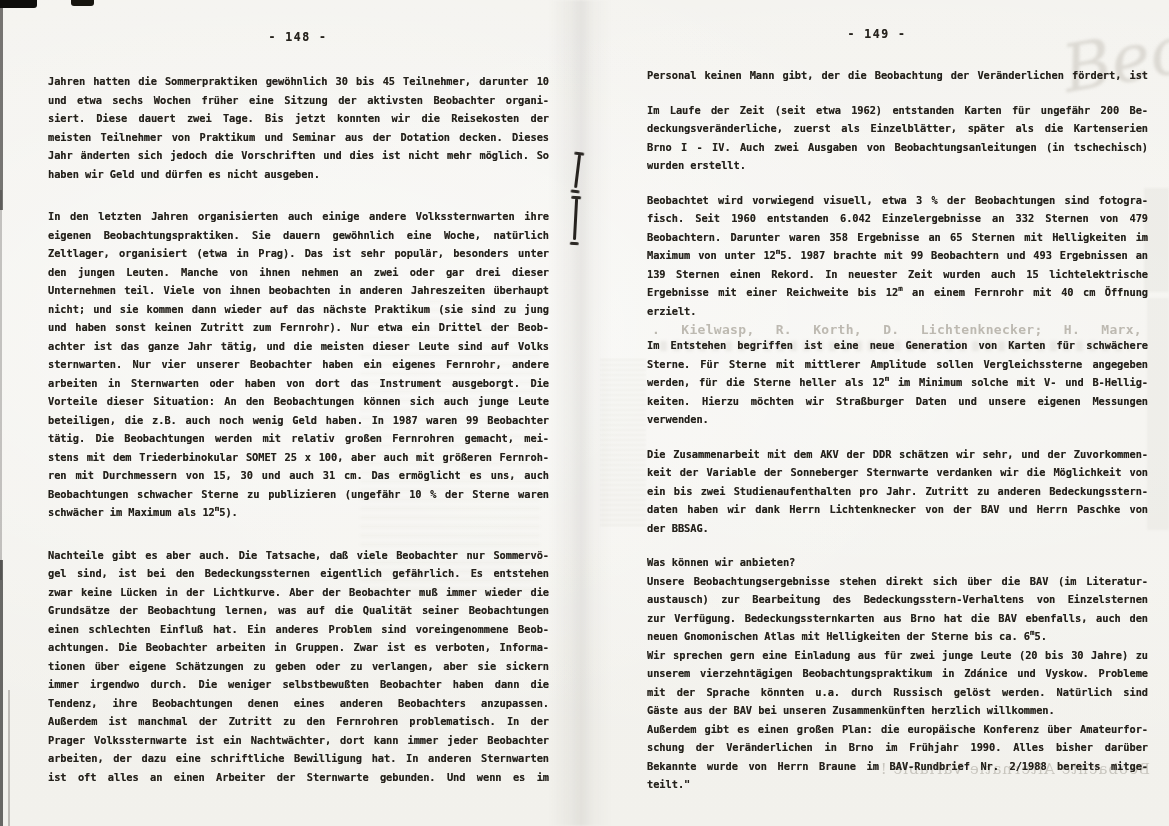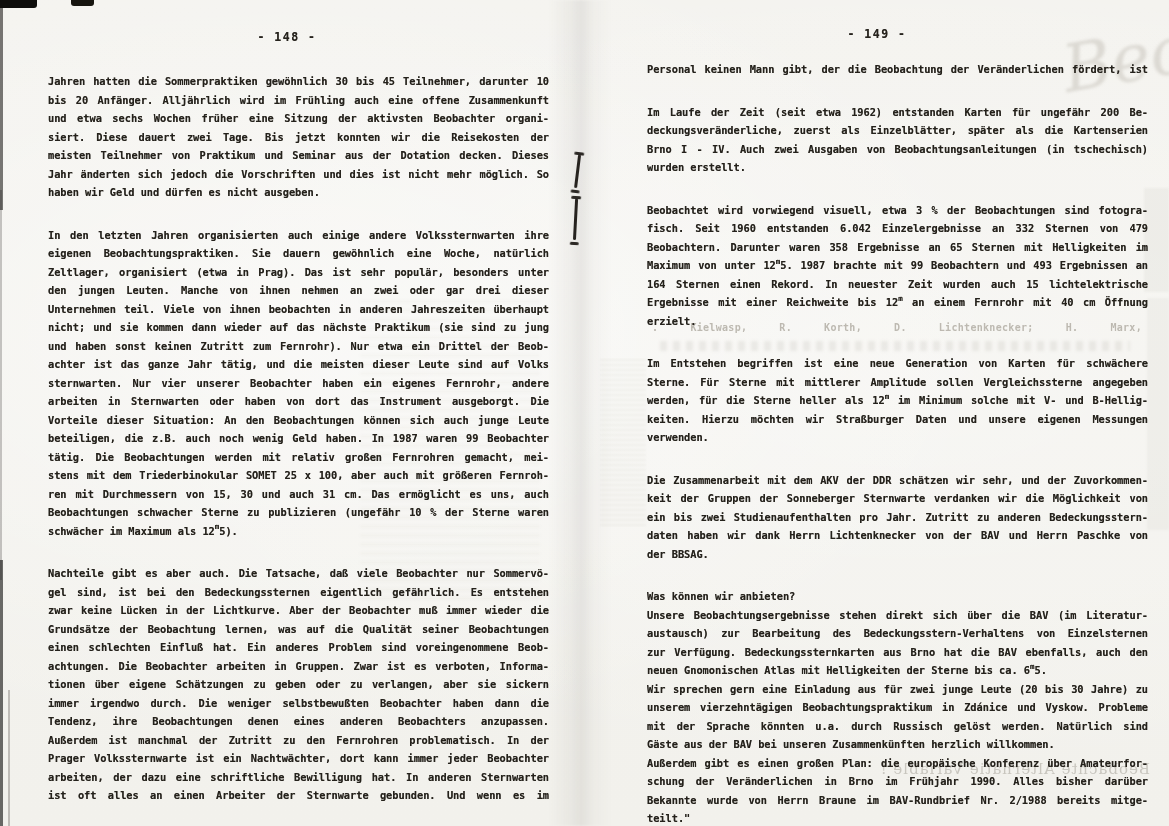--- a/index.html
+++ b/index.html
@@ -29,51 +29,51 @@
   
   .staple{position:absolute;width:14px;height:44px;}
   .staple .bar{position:absolute;left:6px;top:4px;width:3px;height:34px;background:#26231f;border-radius:2px;filter:blur(.3px);}
   .staple .cap{position:absolute;left:2px;top:2px;width:10px;height:3px;background:#2c2925;border-radius:2px;filter:blur(.3px);}
   .staple .foot{position:absolute;left:3px;bottom:1px;width:9px;height:3px;background:#2c2925;border-radius:2px;filter:blur(.3px);}
   .staple-1{left:570px;top:150px;transform:rotate(7deg);}
   .staple-2{left:568px;top:194px;transform:rotate(3deg);height:52px;}
   .staple-2 .bar{height:42px;}
   
   .bleed-names{position:absolute;left:652px;top:322px;width:490px;
-    font-size:10px;font-weight:700;color:#b7b3aa;letter-spacing:.3px;
+    font-size:13px;font-weight:700;color:#b7b3aa;letter-spacing:.3px;
     text-align:justify;text-align-last:justify;filter:blur(.4px);opacity:.9;}
   .bleed-smear{position:absolute;left:660px;top:341px;width:470px;height:10px;
     background:repeating-linear-gradient(90deg, rgba(150,144,133,.25) 0 7px, rgba(0,0,0,0) 7px 13px);
     filter:blur(1.6px);opacity:.55;}
   .bleed-cursive{position:absolute;left:1062px;top:16px;width:180px;
     font-family:"DejaVu Serif","Liberation Serif",serif;font-style:italic;
     font-size:66px;color:#c8c4bc;opacity:.55;filter:blur(1.8px);transform:rotate(-10deg);}
   .bleed-mirrored{position:absolute;left:888px;top:760px;width:262px;height:34px;
     font-family:"DejaVu Serif","Liberation Serif",serif;
     font-size:15px;color:#a7a39a;opacity:.55;filter:blur(.4px);
     transform:scaleX(-1);white-space:nowrap;letter-spacing:1px;}
   .speckle{position:absolute;background:repeating-linear-gradient(0deg, rgba(125,118,106,.07) 0 2px, rgba(0,0,0,0) 2px 5px);filter:blur(1px);}
   .speckle-1{left:600px;top:358px;width:46px;height:168px;}
   .speckle-2{left:1144px;top:188px;width:25px;height:104px;background:rgba(120,113,102,.06);}
   .speckle-3{left:1147px;top:298px;width:22px;height:232px;background:rgba(120,113,102,.05);}
   .speckle-4{left:360px;top:300px;width:180px;height:300px;background:repeating-linear-gradient(0deg, rgba(130,123,110,.03) 0 3px, rgba(0,0,0,0) 3px 9px);}
   
   .page-header{position:absolute;width:500px;text-align:center;
     font-size:11.5px;font-weight:700;color:#26231d;letter-spacing:1.5px;
     text-shadow:0 0 .4px rgba(35,31,26,.55);}
-  .hdr-148{left:37px;top:30px;}
+  .hdr-148{left:48px;top:30px;}
   .hdr-149{left:627px;top:27px;}
   .page-text{position:absolute;width:501px;
     font-size:10.35px;font-weight:700;color:#24211b;letter-spacing:-.05px;
     text-shadow:0 0 .4px rgba(35,31,26,.5);}
   .pt-148{left:48px;top:72px;}
-  .pt-149{left:647px;top:60px;}
+  .pt-149{left:647px;top:66px;}
   .para + .para{margin-top:0;}
   .pt-148 .para + .para{margin-top:24px;}
-  .pt-149 .para + .para{margin-top:24px;}
+  .pt-149 .para + .para{margin-top:16px;}
   .tl{height:18.5px;line-height:18.5px;}
   .tl.just{text-align:justify;text-align-last:justify;}
   .tl.flush{white-space:pre;}
   .tl sup{font-size:7.5px;position:relative;top:-1px;vertical-align:super;line-height:0;}
 </style>
 </head>
 <body>
 
 <div class="scan"></div>
 <div class="gutter"></div>
@@ -86,21 +86,20 @@
 <div class="speckle-2 speckle"></div>
 <div class="speckle-3 speckle"></div>
 <div class="speckle-4 speckle"></div>
 
 <div class="page-header hdr-148">- 148 -</div>
 <div class="page-header hdr-149">- 149 -</div>
 
 <div class="page-text pt-148">
     <div class="para">
       <div class="tl just">Jahren hatten die Sommerpraktiken gewöhnlich 30 bis 45 Teilnehmer, darunter 10</div>
-      <div class="tl just">bis 20 Anfänger. Alljährlich wird im Frühling auch eine offene Zusammenkunft</div>
       <div class="tl just">und etwa sechs Wochen früher eine Sitzung der aktivsten Beobachter organi-</div>
       <div class="tl just">siert. Diese dauert zwei Tage. Bis jetzt konnten wir die Reisekosten der</div>
       <div class="tl just">meisten Teilnehmer von Praktikum und Seminar aus der Dotation decken. Dieses</div>
       <div class="tl just">Jahr änderten sich jedoch die Vorschriften und dies ist nicht mehr möglich. So</div>
       <div class="tl flush">haben wir Geld und dürfen es nicht ausgeben.</div>
     </div>
     <div class="para">
       <div class="tl just">In den letzten Jahren organisierten auch einige andere Volkssternwarten ihre</div>
       <div class="tl just">eigenen Beobachtungspraktiken. Sie dauern gewöhnlich eine Woche, natürlich</div>
       <div class="tl just">Zeltlager, organisiert (etwa in Prag). Das ist sehr populär, besonders unter</div>
@@ -143,34 +142,34 @@
       <div class="tl just">Im Laufe der Zeit (seit etwa 1962) entstanden Karten für ungefähr 200 Be-</div>
       <div class="tl just">deckungsveränderliche, zuerst als Einzelblätter, später als die Kartenserien</div>
       <div class="tl just">Brno I - IV. Auch zwei Ausgaben von Beobachtungsanleitungen (in tschechisch)</div>
       <div class="tl flush">wurden erstellt.</div>
     </div>
     <div class="para">
       <div class="tl just">Beobachtet wird vorwiegend visuell, etwa 3 % der Beobachtungen sind fotogra-</div>
       <div class="tl just">fisch. Seit 1960 entstanden 6.042 Einzelergebnisse an 332 Sternen von 479</div>
       <div class="tl just">Beobachtern. Darunter waren 358 Ergebnisse an 65 Sternen mit Helligkeiten im</div>
       <div class="tl just">Maximum von unter 12<sup>m</sup>5. 1987 brachte mit 99 Beobachtern und 493 Ergebnissen an</div>
-      <div class="tl just">164 Sternen einen Rekord. In neuester Zeit wurden auch 15 lichtelektrische</div>
+      <div class="tl just">139 Sternen einen Rekord. In neuester Zeit wurden auch 15 lichtelektrische</div>
       <div class="tl just">Ergebnisse mit einer Reichweite bis 12<sup>m</sup> an einem Fernrohr mit 40 cm Öffnung</div>
       <div class="tl flush">erzielt.</div>
     </div>
     <div class="para">
       <div class="tl just">Im Entstehen begriffen ist eine neue Generation von Karten für schwächere</div>
       <div class="tl just">Sterne. Für Sterne mit mittlerer Amplitude sollen Vergleichssterne angegeben</div>
       <div class="tl just">werden, für die Sterne heller als 12<sup>m</sup> im Minimum solche mit V- und B-Hellig-</div>
       <div class="tl just">keiten. Hierzu möchten wir Straßburger Daten und unsere eigenen Messungen</div>
       <div class="tl flush">verwenden.</div>
     </div>
     <div class="para">
       <div class="tl just">Die Zusammenarbeit mit dem AKV der DDR schätzen wir sehr, und der Zuvorkommen-</div>
-      <div class="tl just">keit der Gruppen der Sonneberger Sternwarte verdanken wir die Möglichkeit von</div>
+      <div class="tl just">keit der Variable der Sonneberger Sternwarte verdanken wir die Möglichkeit von</div>
       <div class="tl just">ein bis zwei Studienaufenthalten pro Jahr. Zutritt zu anderen Bedeckungsstern-</div>
       <div class="tl just">daten haben wir dank Herrn Lichtenknecker von der BAV und Herrn Paschke von</div>
       <div class="tl flush">der BBSAG.</div>
     </div>
     <div class="para">
       <div class="tl flush">Was können wir anbieten?</div>
       <div class="tl just">Unsere Beobachtungsergebnisse stehen direkt sich über die BAV (im Literatur-</div>
       <div class="tl just">austausch) zur Bearbeitung des Bedeckungsstern-Verhaltens von Einzelsternen</div>
       <div class="tl just">zur Verfügung. Bedeckungssternkarten aus Brno hat die BAV ebenfalls, auch den</div>
       <div class="tl flush">neuen Gnomonischen Atlas mit Helligkeiten der Sterne bis ca. 6<sup>m</sup>5.</div>

